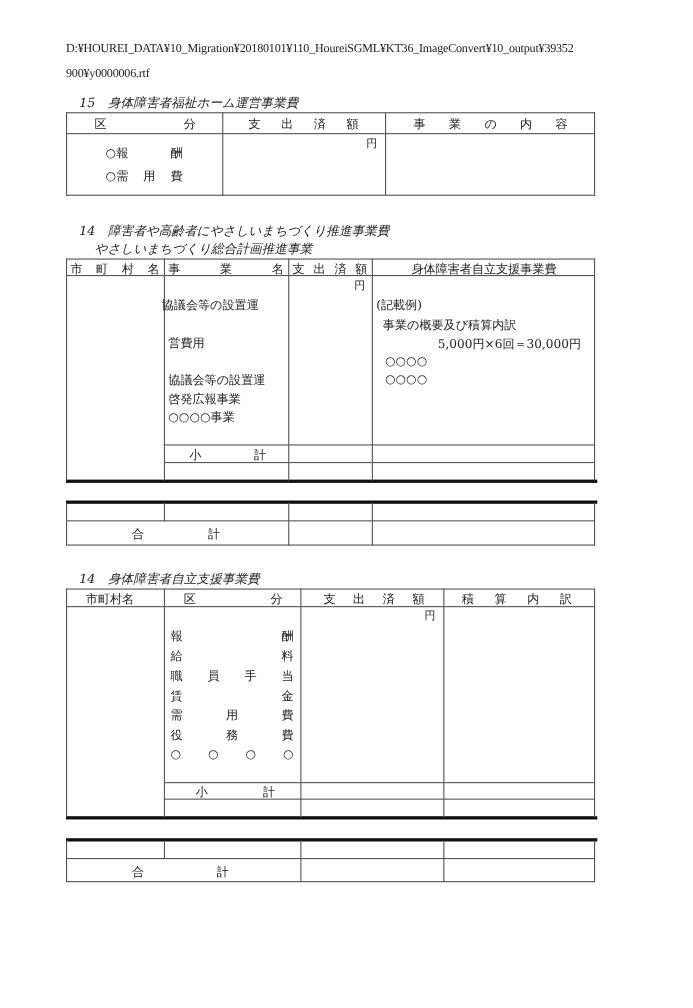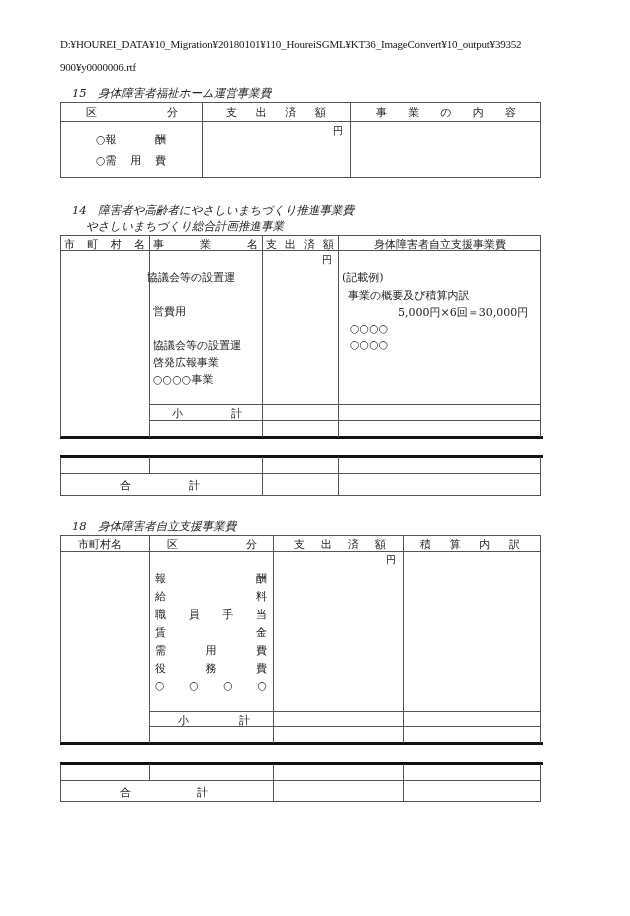--- a/index.html
+++ b/index.html
@@ -118,21 +118,21 @@
   <div class="cell sp" style="left:172px; top:406px; width:70px;">
     <span>小</span>
     <span>計</span>
   </div>
   <div class="cell sp" style="left:120px; top:478px; width:80px;">
     <span>合</span>
     <span>計</span>
   </div>
 </div>
 
-<div class="abs title" style="left:72px; top:519px;">18　身体障害者自立支援事業費</div>
+<div class="abs title" style="left:72px; top:519px;">14　身体障害者自立支援事業費</div>
 <div>
   <div class="hl" style="left:60px; top:535px; width:481px;"></div>
   <div class="hl" style="left:60px; top:551px; width:481px;"></div>
   <div class="hl" style="left:149px; top:711px; width:392px;"></div>
   <div class="hl" style="left:149px; top:726px; width:392px;"></div>
   <div class="thick" style="left:60px; top:742px; width:483px;"></div>
   <div class="thick" style="left:60px; top:762px; width:483px;"></div>
   <div class="hl" style="left:60px; top:780px; width:481px;"></div>
   <div class="hl" style="left:60px; top:801px; width:481px;"></div>
   <div class="vl" style="left:60px; top:535px; height:208px;"></div>

